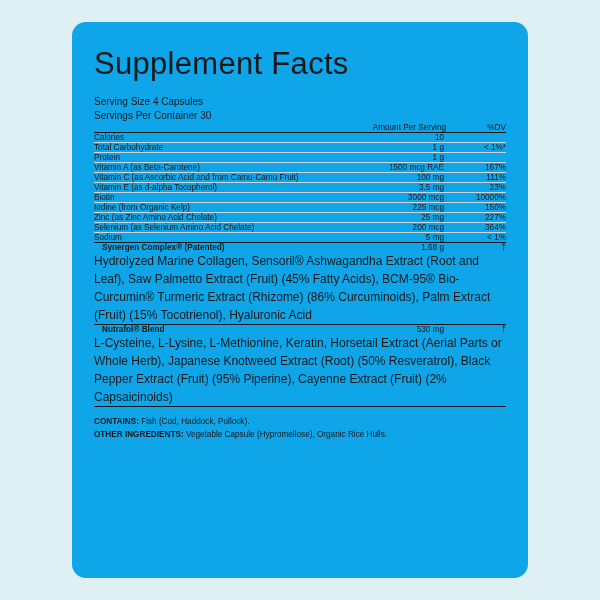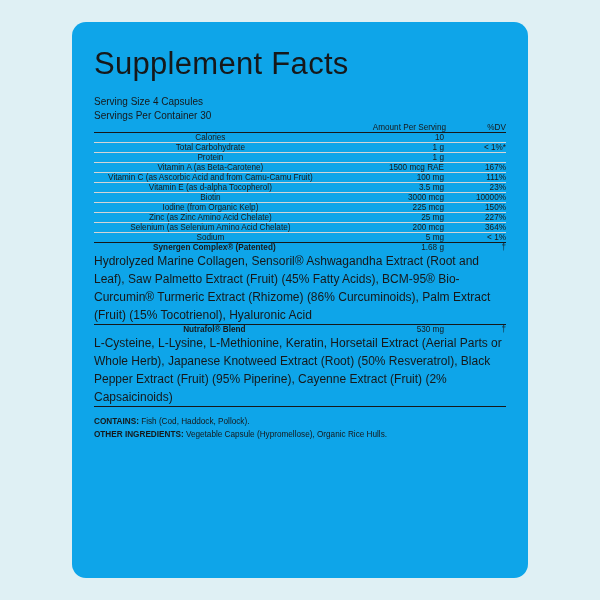--- a/index.html
+++ b/index.html
@@ -57,21 +57,21 @@
     text-align: right;
   }
   .hdr-row th.c-name {
     text-align: left;
   }
   .row td {
     padding: 5.5px 0 5.5px 0;
     border-bottom: 0.7px solid #d2d4d6;
   }
   .row td.c-name {
-    text-align: center;
+    text-align: left;
     padding-right: 6px;
   }
   .row td.c-amt {
     text-align: right;
     white-space: nowrap;
     padding-right: 2px;
   }
   .row td.c-dv {
     text-align: right;
     white-space: nowrap;

